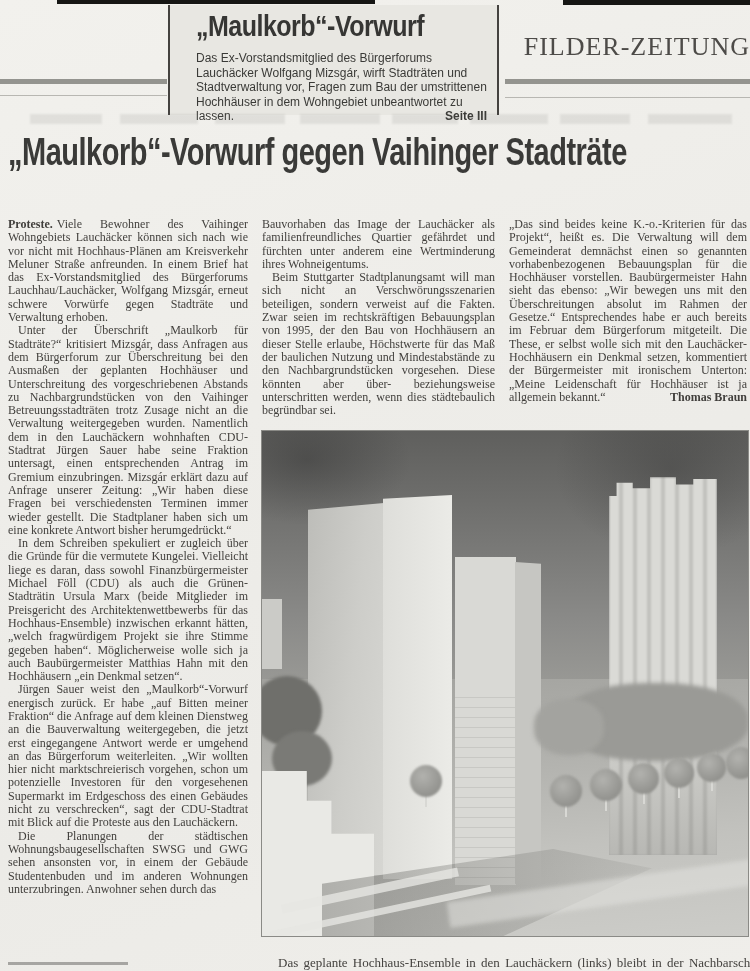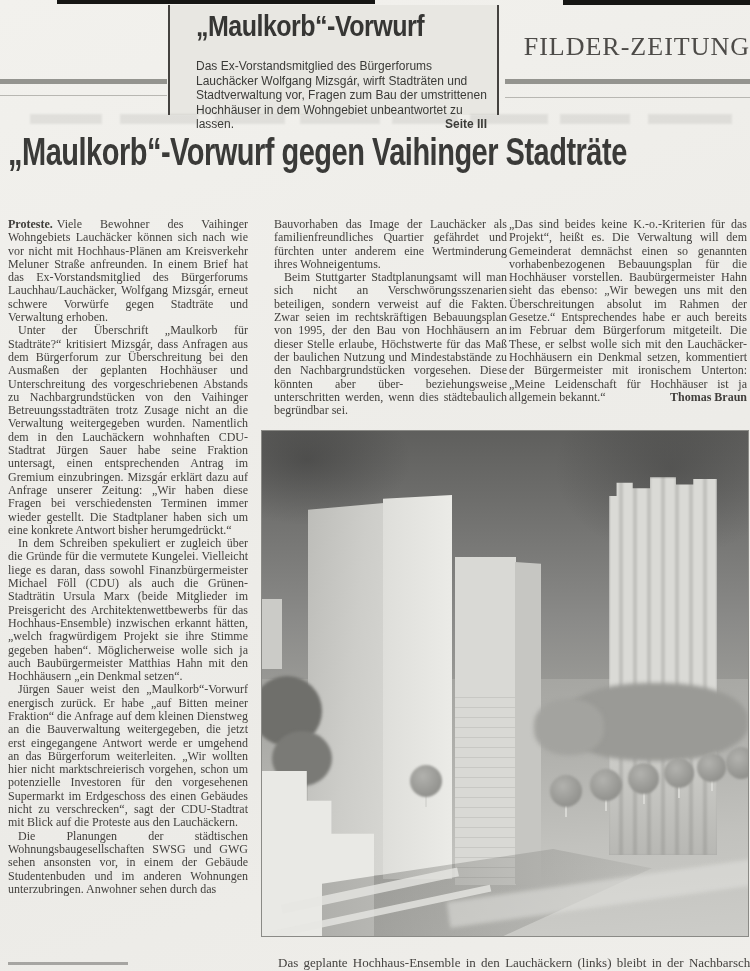--- a/index.html
+++ b/index.html
@@ -27,21 +27,21 @@
     position:absolute;left:168px;top:5px;width:331px;height:110px;
     background:#e8e7e2;border-left:2px solid #44423f;border-right:2px solid #44423f;
     padding:3px 10px 0 26px;box-sizing:border-box;
   }
   .teaser-title{
     font-family:"Liberation Sans",sans-serif;font-weight:bold;font-size:25px;
     letter-spacing:-.5px;color:#363634;transform:scaleY(1.2);transform-origin:0 0;
     white-space:nowrap;margin:0;
   }
   .teaser-text{
-    margin:22px 0 0 0;font-family:"Liberation Sans",sans-serif;font-size:12px;
+    margin:14px 0 0 0;font-family:"Liberation Sans",sans-serif;font-size:12px;
     line-height:14.6px;color:#3a3a37;text-align:left;
   }
   .seite{float:right;font-weight:bold;margin-left:8px;}
   .masthead{
     position:absolute;left:508px;top:32px;width:242px;
     font-family:"Liberation Serif",serif;font-size:26px;letter-spacing:1px;color:#4d4b48;
     white-space:nowrap;
     text-align:right;
   }
   .ghost{position:absolute;top:114px;height:10px;background:#6a6a66;opacity:.12;filter:blur(1px);}
@@ -53,21 +53,21 @@
   }
   .subheadline{
     position:absolute;left:8px;top:188px;width:740px;margin:0;
     font-family:"Liberation Sans",sans-serif;font-size:15px;color:#3e3e3b;letter-spacing:-.1px;
     white-space:nowrap;
   }
   
   .col{position:absolute;top:218px;font-size:12px;line-height:13.3px;text-align:justify;
        overflow:hidden;hyphens:auto;color:#413f3c;}
   .col1{left:8px;width:240px;height:746px;}
-  .col2{left:262px;width:233px;height:210px;margin-left:12px;}
+  .col2{left:262px;width:233px;height:210px;}
   .col3{left:509px;width:238px;height:210px;}
   .col p{margin:0;text-indent:10px;}
   .col p.first{text-indent:0;}
   .lead{font-weight:bold;margin-right:4px;}
   .byline{float:right;font-weight:bold;}
   
   .photo{
     position:absolute;left:262px;top:431px;width:486px;height:505px;overflow:hidden;
     background:linear-gradient(180deg,#5f5f5d 0%,#6c6c6a 12%,#7b7b79 25%,#8b8b89 38%,
                #9b9b97 52%,#adadab 68%,#bfbfbb 85%,#c8c8c4 100%);

